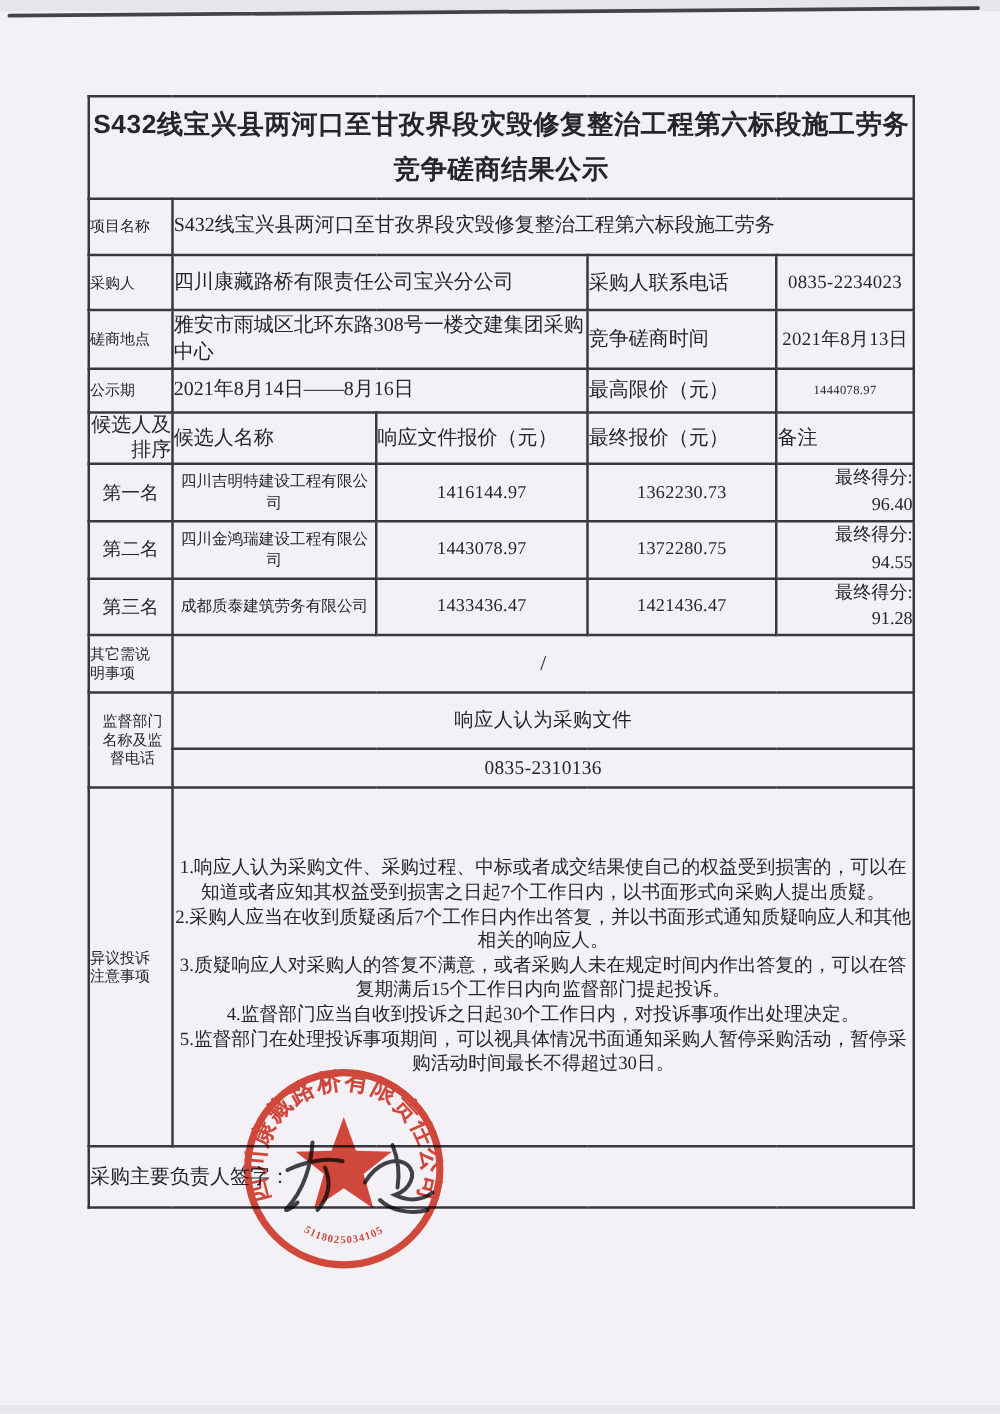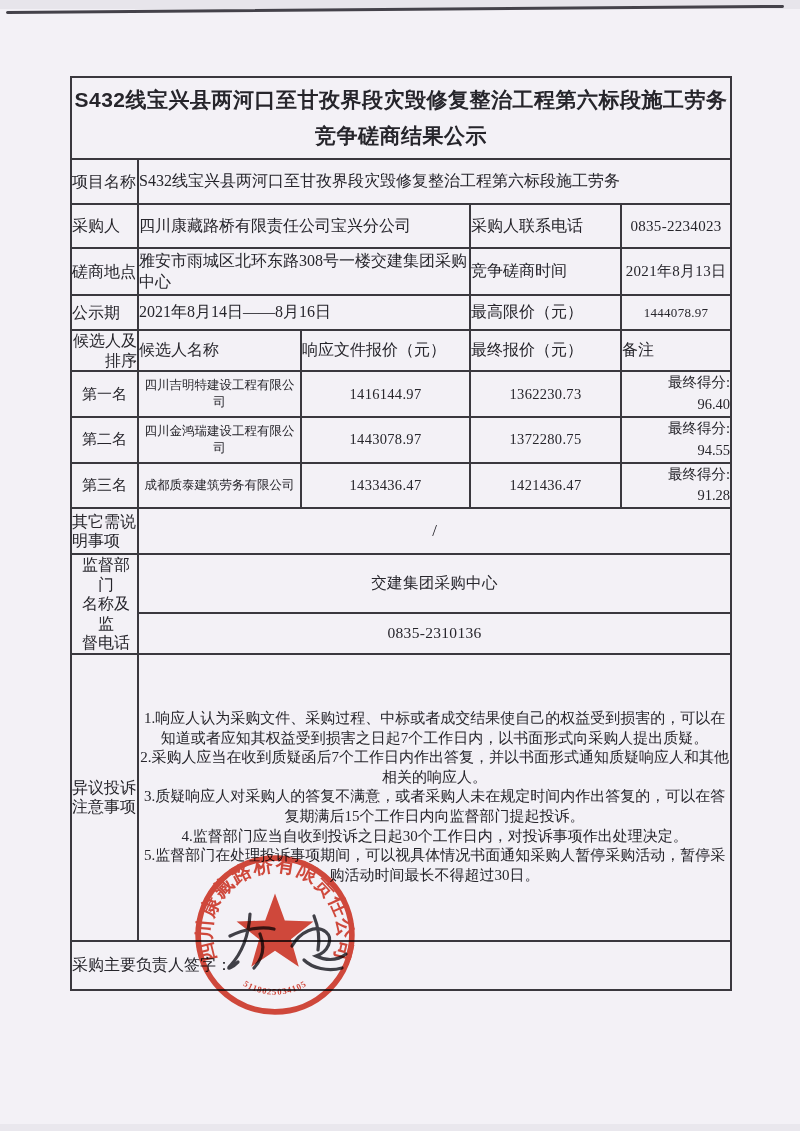--- a/index.html
+++ b/index.html
@@ -44,26 +44,26 @@
   tr.rs1 td{height:43px;}
   tr.rs2 td{height:29px;}
   tr.rb  td{height:285px;}
   tr.rsig td{height:47px;}
 
   .title-cell{text-align:center;}
   .title-cell .t{
     font-family:"Liberation Sans","DejaVu Sans",sans-serif;
     font-weight:bold;font-size:21px;line-height:36px;letter-spacing:0.5px;
   }
-  .lab{font-size:16px;line-height:1.22;padding:2px 3px 2px 5px;white-space:pre-line;}
+  .lab{font-size:12px;line-height:1.22;padding:2px 3px 2px 5px;white-space:pre-line;}
   .lab-c{font-size:16px;line-height:1.22;padding:2px 2px;white-space:pre-line;text-align:right;padding-left:5px;}
   .val{font-size:16px;padding:2px 4px 2px 4px;line-height:1.3;}
   .mid-label{font-size:16px;text-align:left;}
   .mid-val{font-size:15px;text-align:center;letter-spacing:0.3px;}
-  .mid-val.sm{font-size:13px;}
+  .mid-val.sm{font-size:10px;}
   .rank{font-size:15px;text-align:center;}
   .cname{font-size:12.5px;text-align:center;letter-spacing:0;}
   .num{font-size:14.5px;text-align:center;letter-spacing:0.3px;}
   .remark{text-align:right;font-size:14.5px;line-height:1.5;}
   .slash{text-align:center;font-size:17px;}
   .sup-val{text-align:center;font-size:15.5px;letter-spacing:0.3px;}
   .obj{padding:0 10px 0 9px;}
   .obj p{margin:0;font-size:15px;line-height:19.6px;text-align:center;}
   .sig-cell{font-size:16px;padding-left:7px;}
 
@@ -167,21 +167,21 @@
     <tr class="ro">
       <td class="lab">其它需说
 明事项</td>
       <td colspan="4" class="slash">/</td>
     </tr>
 
     <tr class="rs1">
       <td class="lab" rowspan="2" style="text-align:center;padding-left:3px;margin-top:28px;">监督部门
 名称及监
 督电话</td>
-      <td colspan="4" class="sup-val">交建集团采购中心</td>
+      <td colspan="4" class="sup-val">响应人认为采购文件</td>
     </tr>
     <tr class="rs2">
       <td colspan="4" class="sup-val">0835-2310136</td>
     </tr>
 
     <tr class="rb">
       <td class="lab">异议投诉
 注意事项</td>
       <td colspan="4" class="obj">
         <p>1.响应人认为采购文件、采购过程、中标或者成交结果使自己的权益受到损害的，可以在知道或者应知其权益受到损害之日起7个工作日内，以书面形式向采购人提出质疑。</p>

